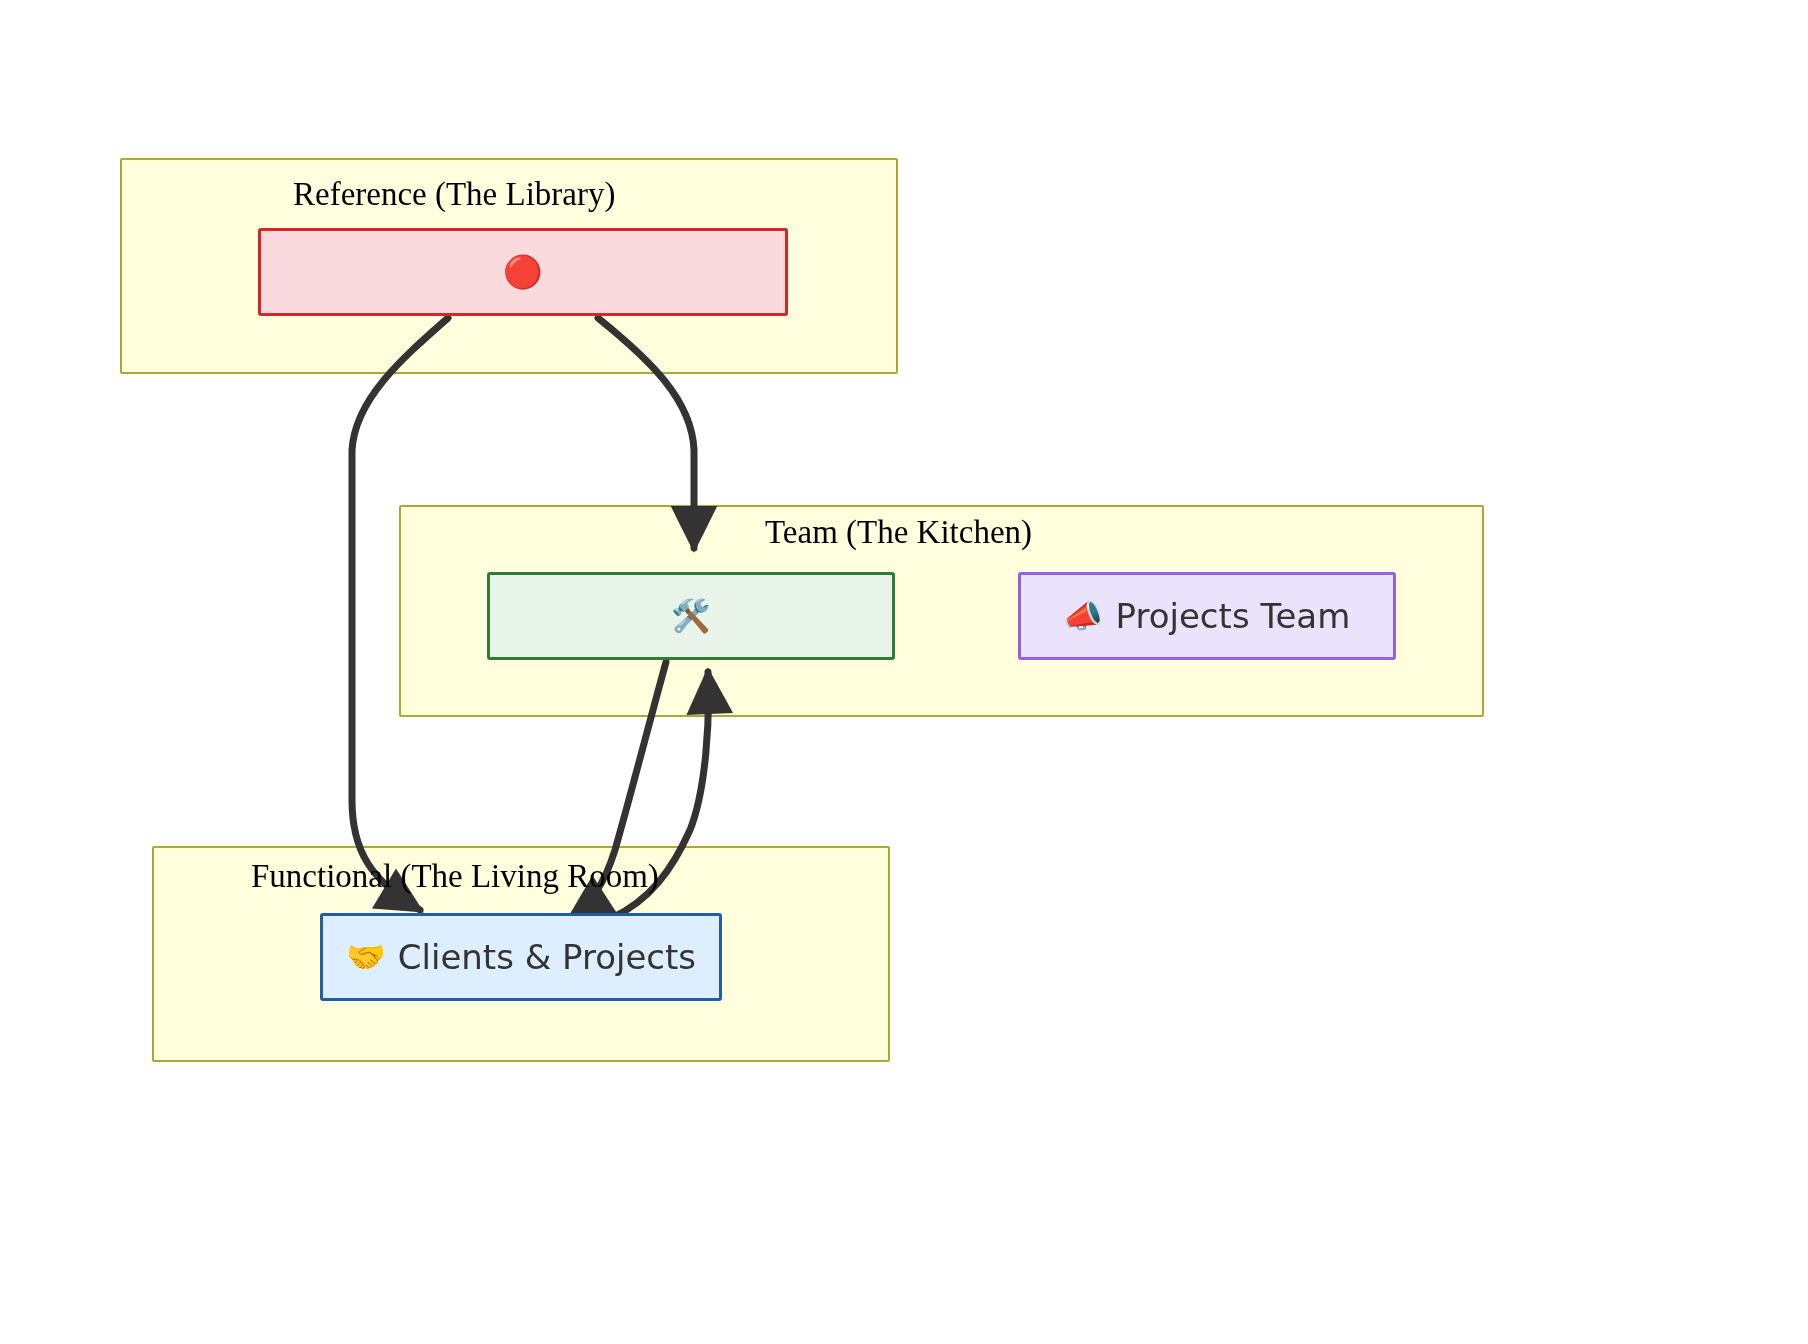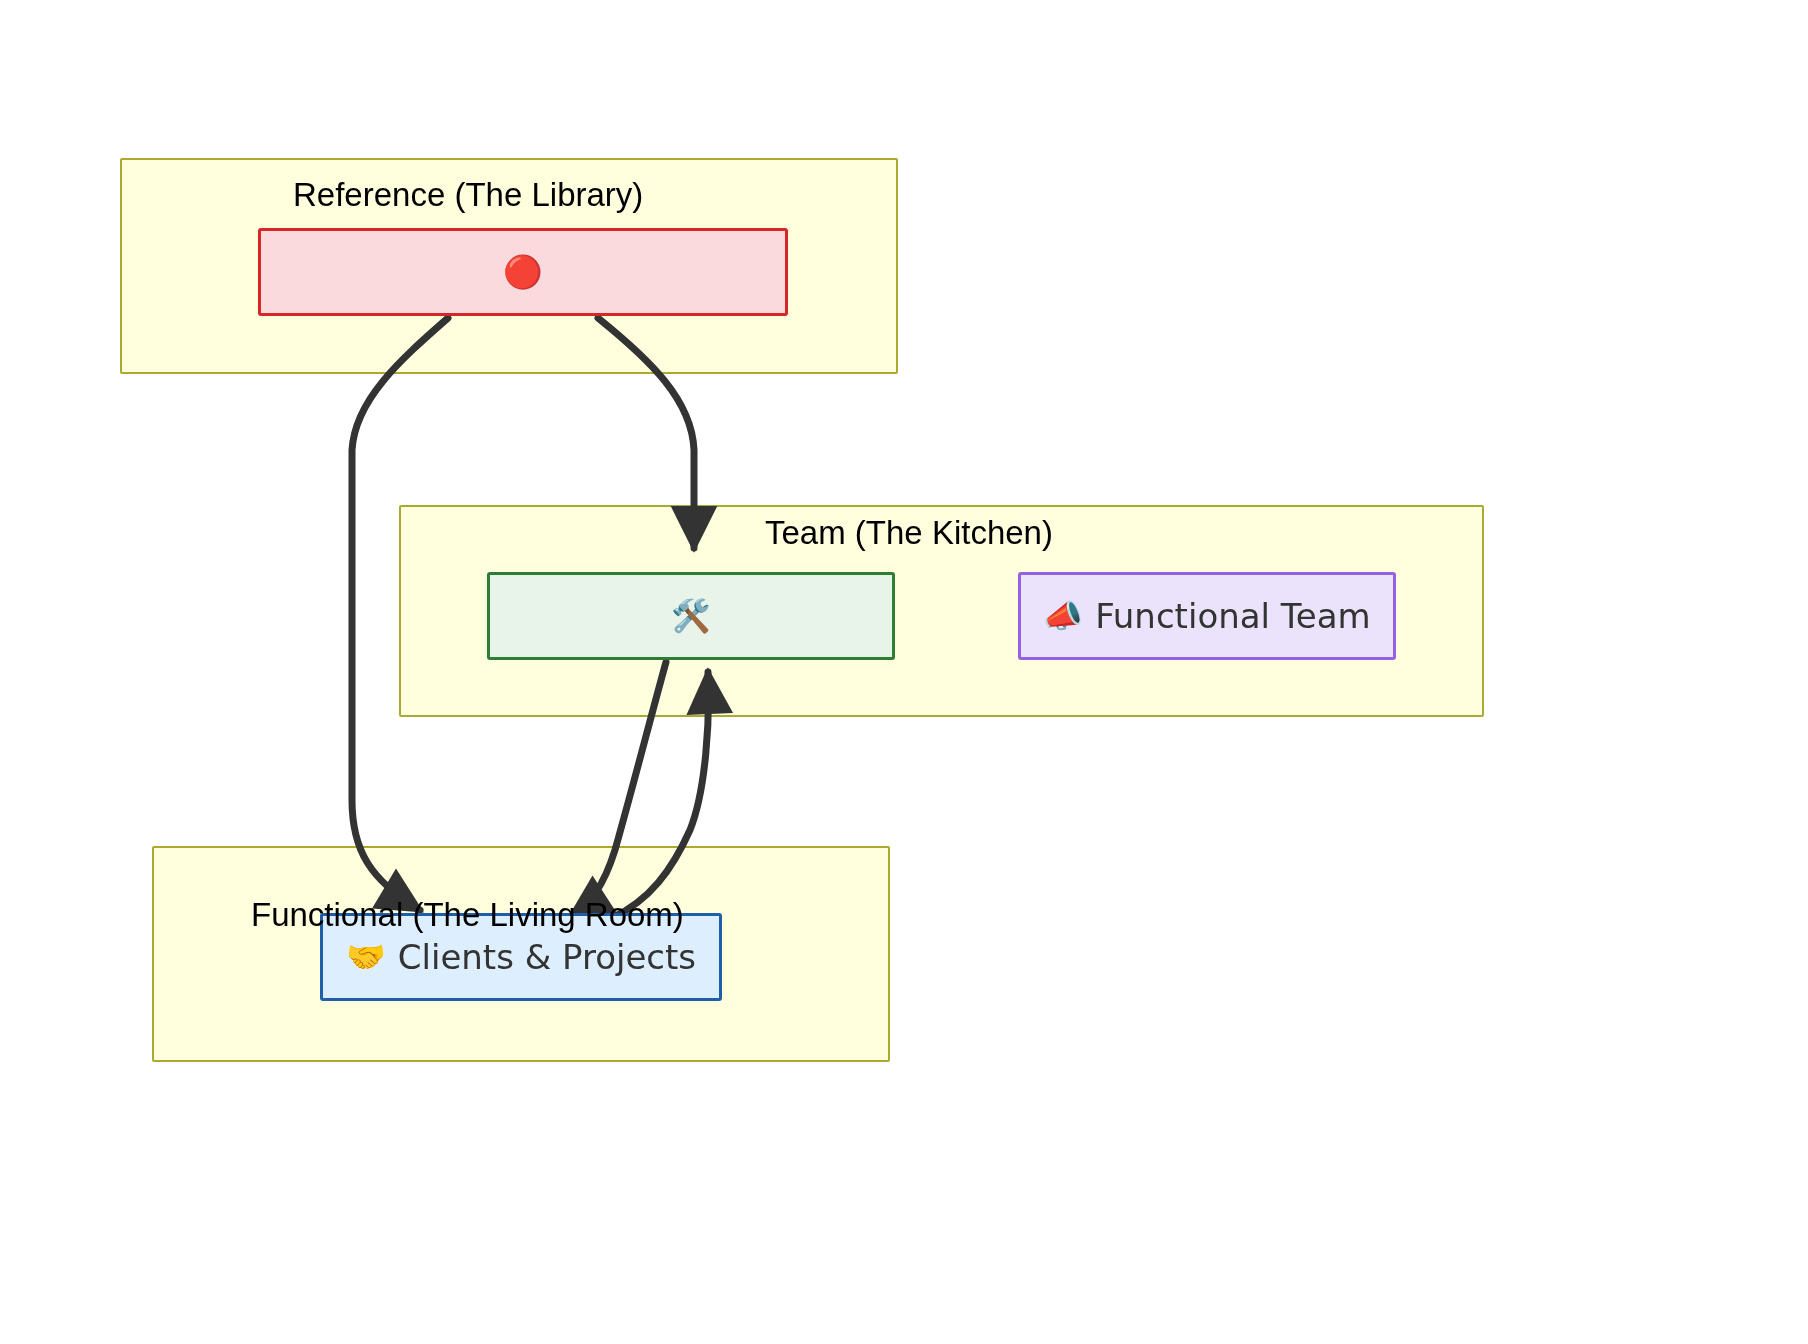--- a/index.html
+++ b/index.html
@@ -34,21 +34,21 @@
     box-sizing: border-box;
     background: #ffffde;
     border: 2px solid #aaaa33;
     border-radius: 2px;
     z-index: 1;
   }
   .cluster-label {
     position: absolute;
     white-space: nowrap;
     font-size: 33px;
-    font-family: Liberation Sans, sans-serif;
+    font-family: Liberation Serif, serif;
     color: #000000;
     z-index: 8;
     line-height: 1;
   }
   .node {
     position: absolute;
     box-sizing: border-box;
     display: flex;
     align-items: center;
     justify-content: center;
@@ -95,21 +95,21 @@
   <div class="cluster" id="cluster-reference" style="left:120px; top:158px; width:778px; height:216px;"></div>
 
   <div class="cluster" id="cluster-team" style="left:399px; top:505px; width:1085px; height:212px;"></div>
 
   <div class="cluster" id="cluster-functional" style="left:152px; top:846px; width:738px; height:216px;"></div>
 
   <div class="cluster-label" style="left:293px; top:178px;">Reference (The Library)</div>
 
   <div class="cluster-label" style="left:765px; top:516px;text-align:center;">Team (The Kitchen)</div>
 
-  <div class="cluster-label" style="left:251px; top:860px;margin-top:38px;">Functional (The Living Room)</div>
+  <div class="cluster-label" style="left:251px; top:860px;">Functional (The Living Room)</div>
 
   <svg class="edge-layer" width="1808" height="1344" viewBox="0 0 1808 1344">
     <defs>
       <marker id="arrowhead" viewBox="0 0 12 12" refX="10" refY="6" markerWidth="8" markerHeight="8" orient="auto-start-reverse" markerUnits="strokeWidth">
         <path d="M 1 1 L 11 6 L 1 11 z" fill="#333333"></path>
       </marker>
     </defs>
 
     <path d="M 448,318 C 400,360 355,400 352,450
              L 352,800
@@ -133,21 +133,21 @@
 
   <div class="node" id="node-engineering" style="left:487px; top:572px; width:408px; height:88px;">
     <span class="node-text">
       <span class="node-emoji">🛠️</span>
     </span>
   </div>
 
   <div class="node" id="node-marketing" style="left:1018px; top:572px; width:378px; height:88px;">
     <span class="node-text">
       <span class="node-emoji">📣</span>
-      <span>Functional Team</span>
+      <span>Projects Team</span>
     </span>
   </div>
 
   <div class="node" id="node-clients" style="left:320px; top:913px; width:402px; height:88px;">
     <span class="node-text">
       <span class="node-emoji">🤝</span>
       <span>Clients &amp; Projects</span>
     </span>
   </div>
 

